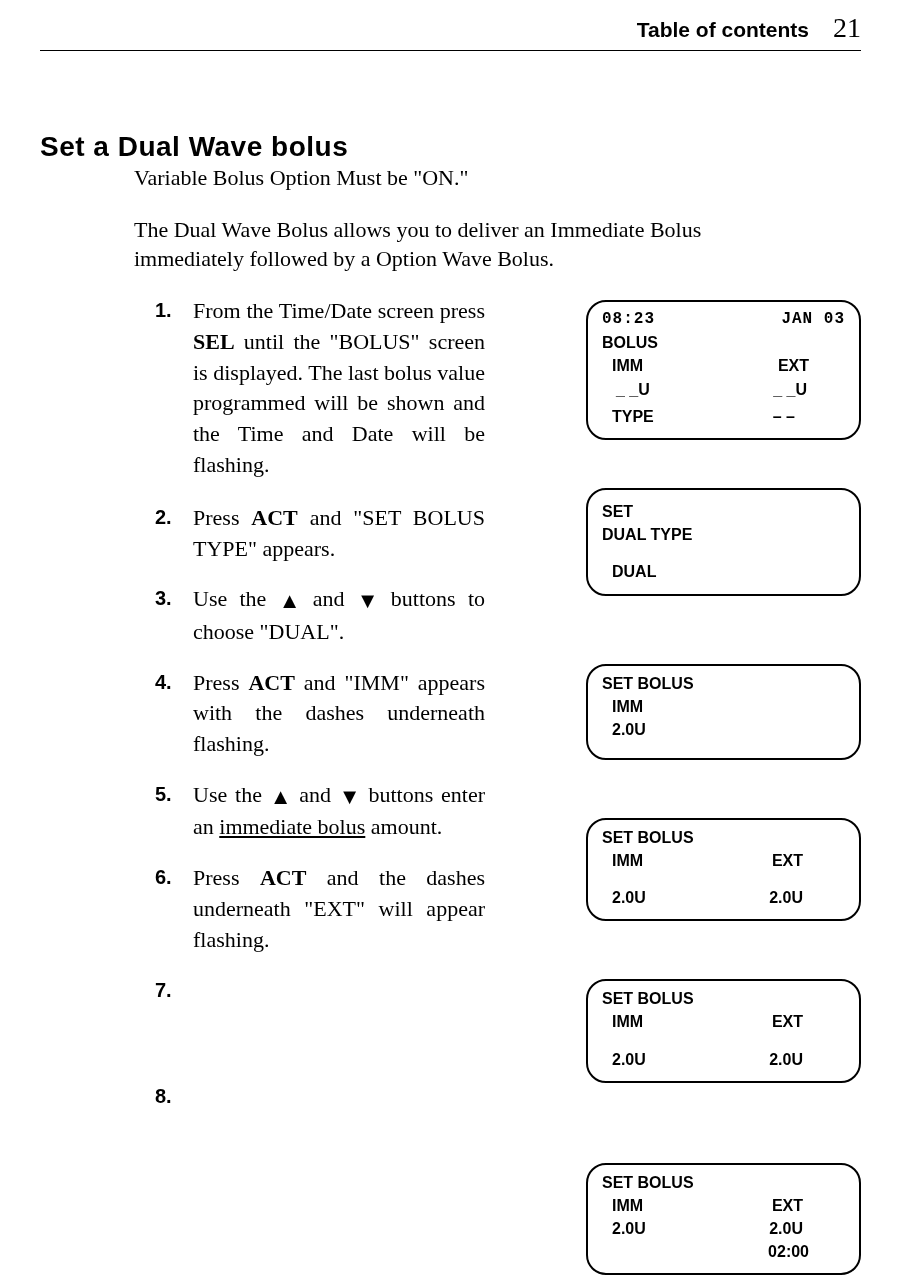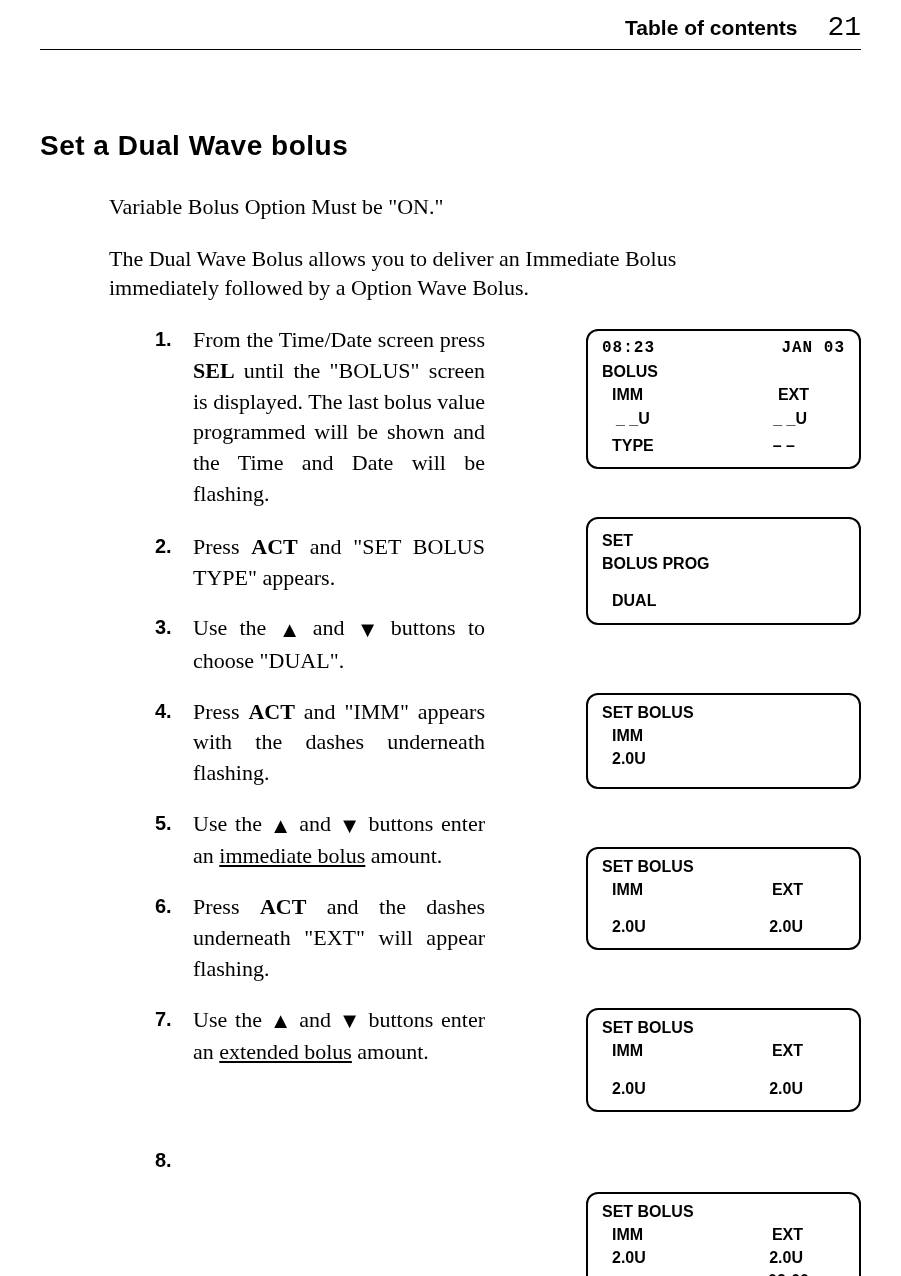--- a/index.html
+++ b/index.html
@@ -13,45 +13,44 @@
   .page {
     width: 901px;
     min-height: 1276px;
     box-sizing: border-box;
     padding: 12px 40px 40px 40px;
   }
   .header {
     display: flex;
     justify-content: flex-end;
     align-items: baseline;
-    gap: 30px;
+    gap: 24px;
     border-bottom: 1px solid #000;
     padding-bottom: 6px;
     margin-bottom: 80px;
   }
   .toc {
     font-family: Arial, Helvetica, sans-serif;
     font-weight: bold;
     font-size: 21px;
   }
   .pnum {
-    font-family: Liberation Mono, monospace;
+    font-family: Liberation Serif, serif;
     font-size: 28px;
   }
   .section-title {
     font-family: Arial, Helvetica, sans-serif;
     font-weight: bold;
     font-size: 28px;
     letter-spacing: 0.5px;
-    margin-bottom: 30px;
   }
   .intro {
     font-size: 22px;
     line-height: 1.35;
-    margin-left: 69px;
+    margin-left: 94px;
     margin-bottom: 22px;
     max-width: 620px;
   }
   .body-row {
     display: flex;
     align-items: flex-start;
     gap: 20px;
     margin-top: 12px;
   }
   .steps {
@@ -84,21 +83,21 @@
   .tri.down::before { content: "▼"; }
   .screens {
     width: 275px;
     display: flex;
     flex-direction: column;
     gap: 48px;
     padding-top: 4px;
   }
   .screen {
     border: 2px solid #000;
-    border-radius: 12px;
+    border-radius: 20px;
     padding: 6px 14px 10px 14px;
     font-family: Arial, Helvetica, sans-serif;
     font-weight: bold;
     font-size: 16px;
     line-height: 1.45;
     min-height: 96px;
     box-sizing: border-box;
   }
   .seg {
     font-family: "Courier New", monospace;
@@ -171,23 +170,20 @@
 
         <li class="step">
           <span class="stepnum">6.</span>
           <span class="steptext">
             <span>Press </span><b>ACT</b><span> and the dashes underneath "EXT" will appear flashing.</span>
           </span>
         </li>
 
         <li class="step" style="margin-top:16px">
           <span class="stepnum">7.</span>
-          <span class="steptext">
-            <span>Use the </span><span class="tri up"></span><span> and </span><span class="tri down"></span><span> buttons enter an </span><span class="underline">extended bolus</span><span> amount.</span>
-          </span>
         </li>
 
         <li class="step" style="margin-top:78px">
           <span class="stepnum">8.</span>
         </li>
 
       </ol>
     </div>
 
     <div class="screens">
@@ -209,21 +205,21 @@
         <div class="spacer-sm"></div>
         <div class="row indent">
           <span>TYPE</span>
           <span style="padding-right:50px">– –</span>
         </div>
       </div>
 
       <div class="screen">
         <div class="spacer-sm"></div>
         <div>SET</div>
-        <div>BOLUS PROG</div>
+        <div>DUAL TYPE</div>
         <div class="spacer-md"></div>
         <div class="indent">DUAL</div>
       </div>
 
       <div class="screen" style="margin-top:20px">
         <div>SET BOLUS</div>
         <div class="indent">IMM</div>
         <div class="indent">2.0U</div>
       </div>
 

